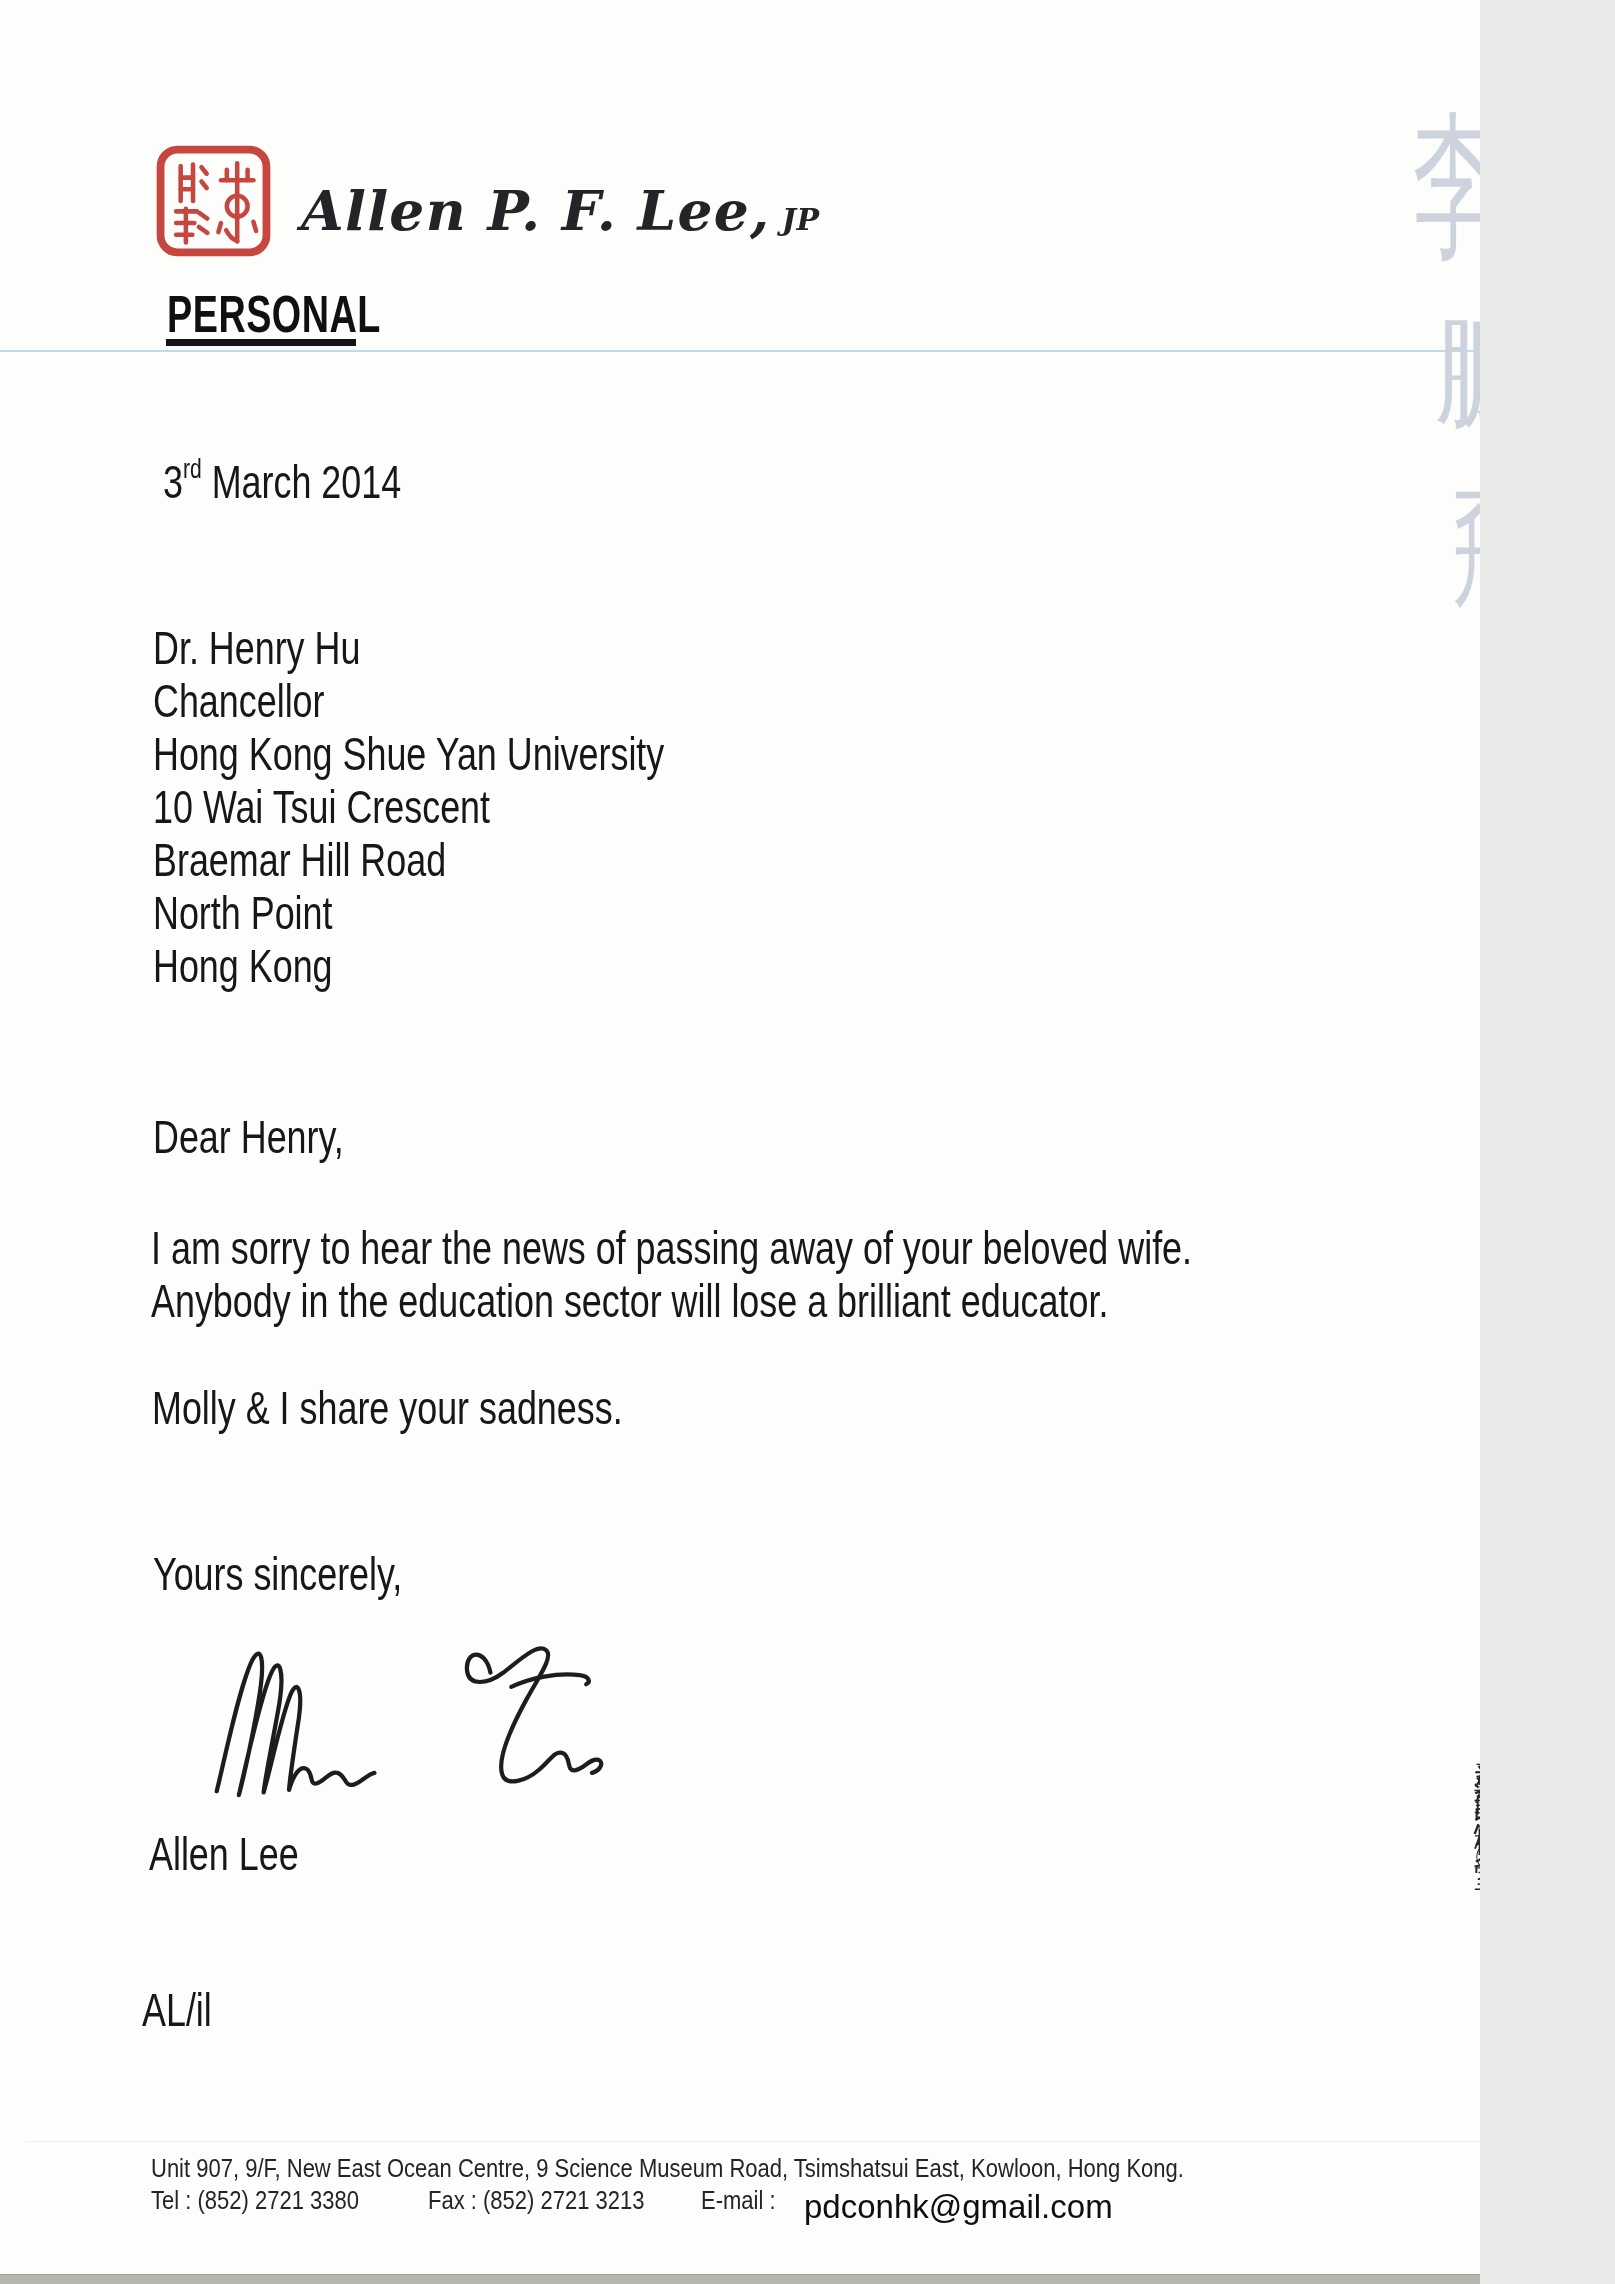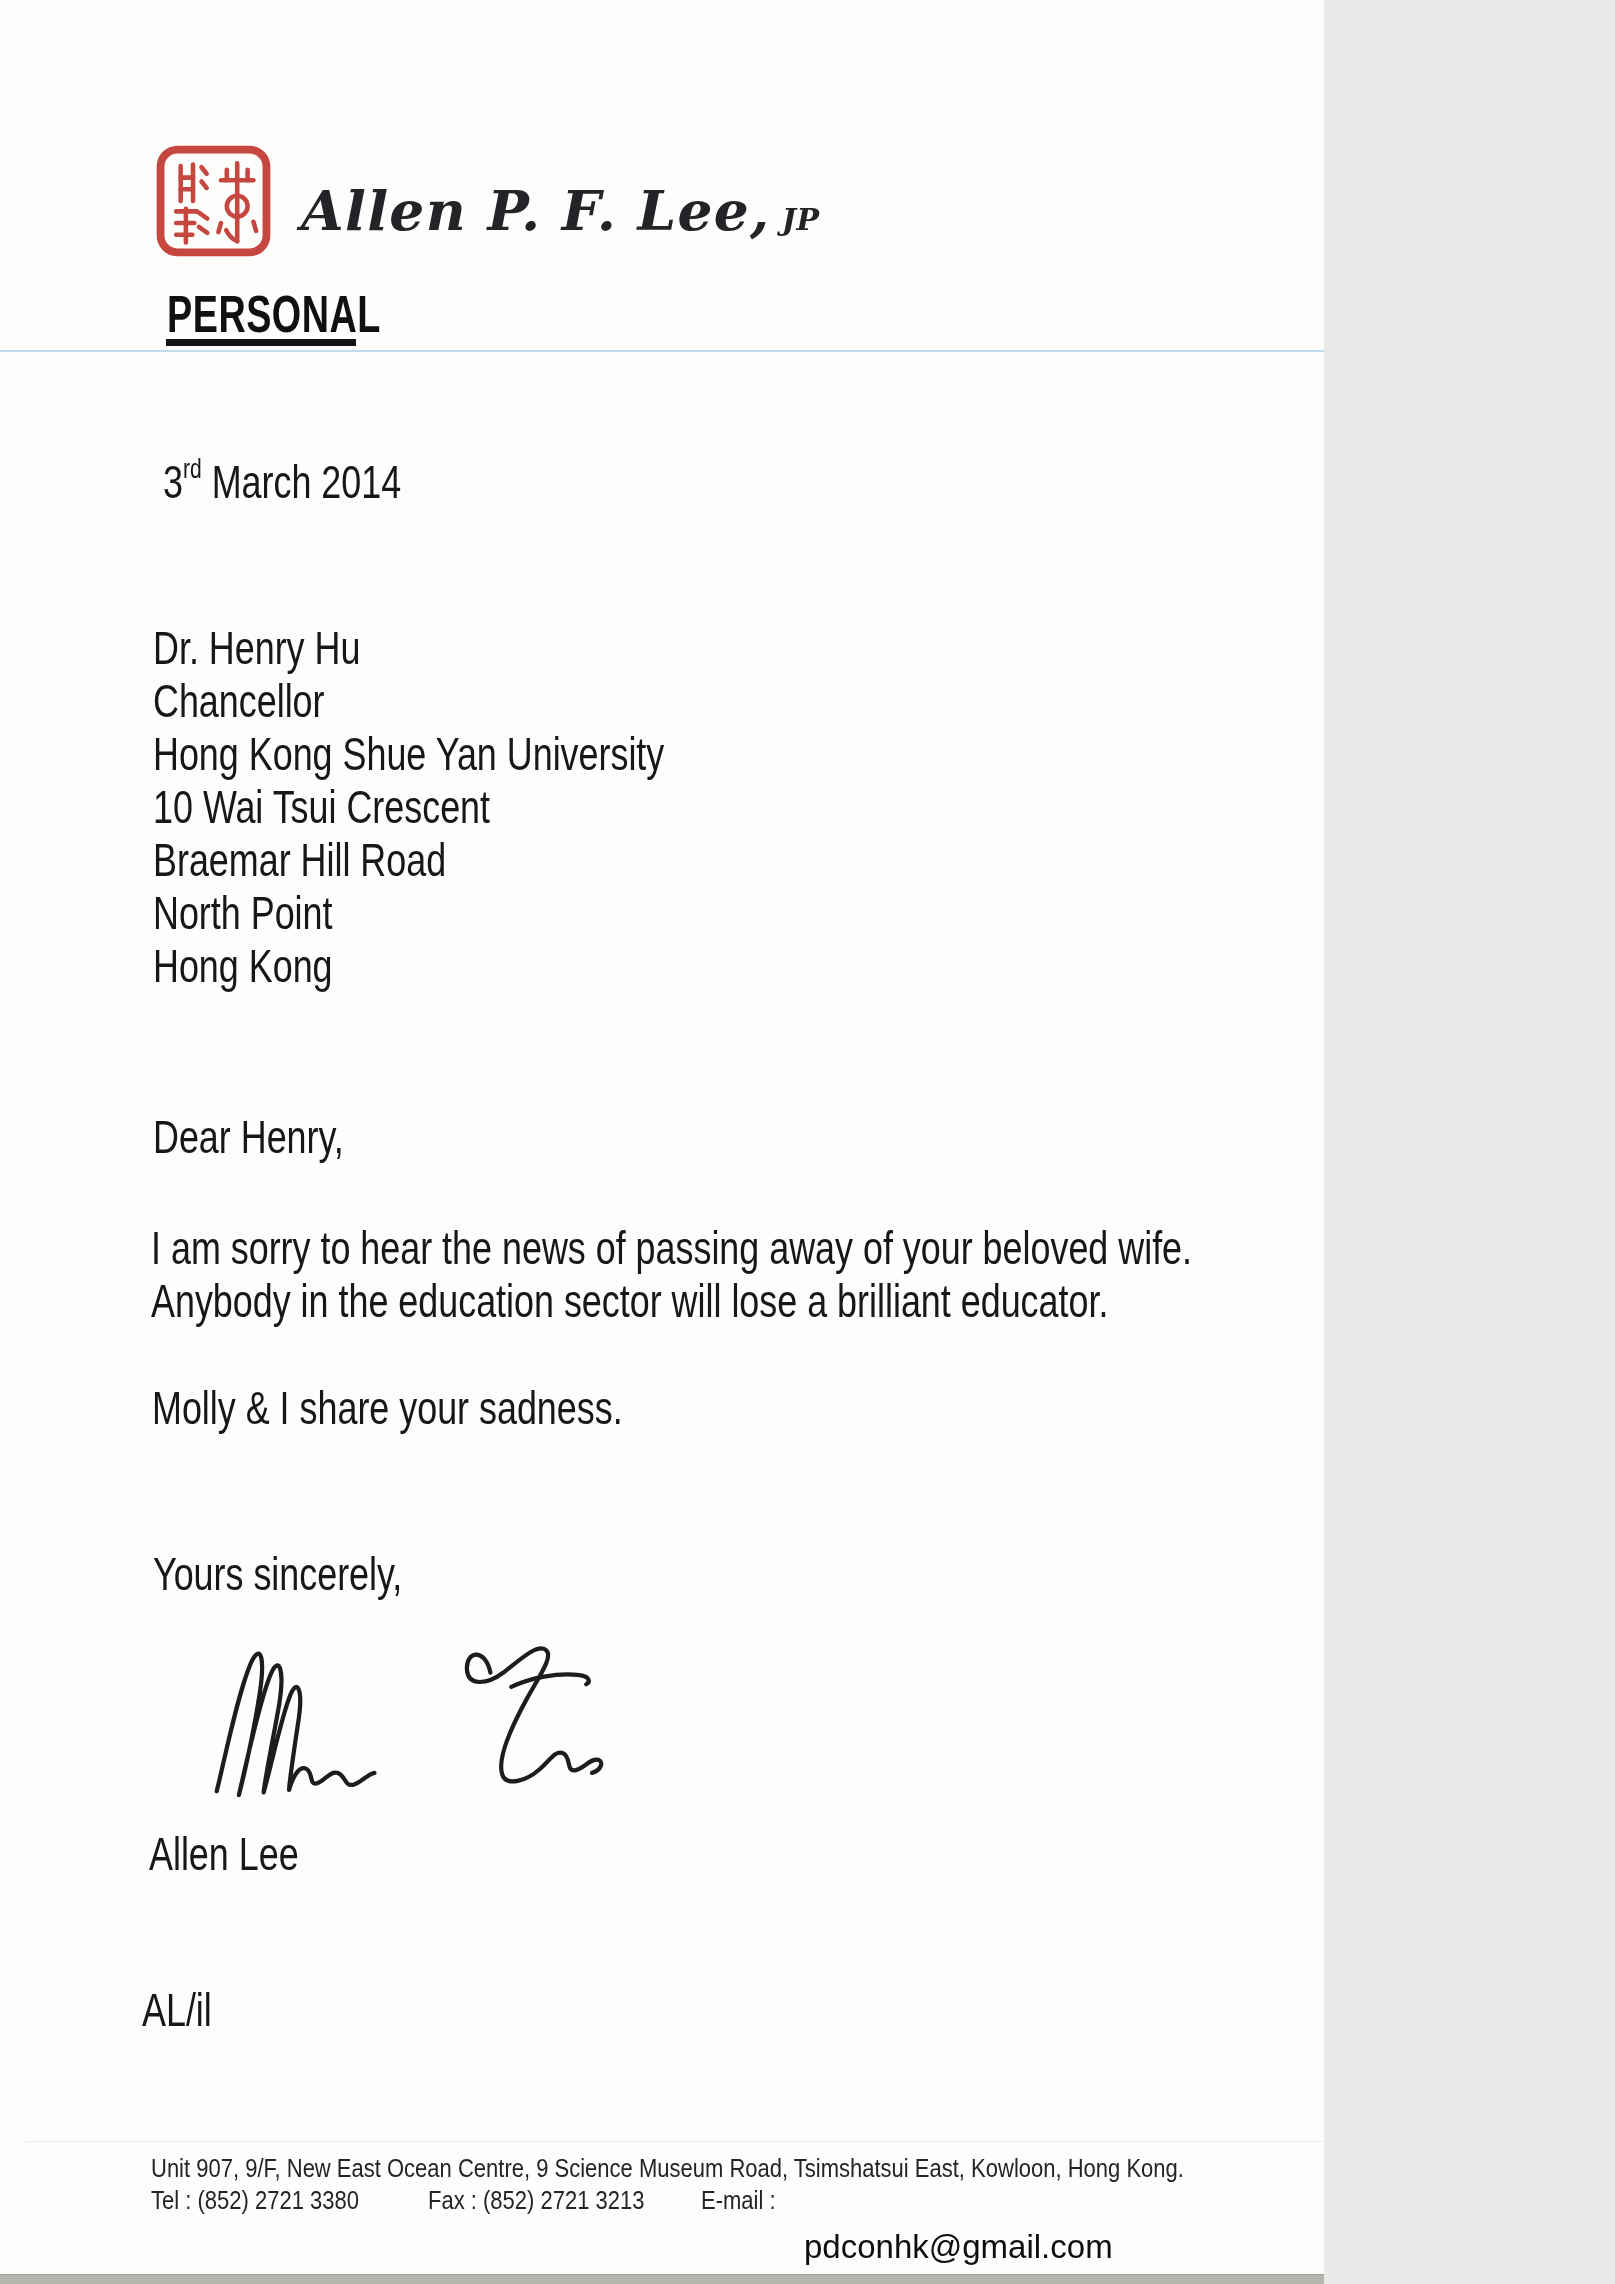--- a/index.html
+++ b/index.html
@@ -1,18 +1,18 @@
 <!DOCTYPE html>
 <html style="font-size:10.4px"><head>
 <meta charset="utf-8">
 <style>
   html,body{margin:0;padding:0;background:#e9e9e7;}
   .page{
     position:relative;
-    width:1324px;height:2284px;
+    width:1480px;height:2284px;
     background:#fdfdfb;
     overflow:hidden;
     font-family:"Liberation Sans",sans-serif;
     color:#17171a;
   }
   
   .t{
     position:absolute;
     font-size:46px;
     line-height:53px;
@@ -100,21 +100,20 @@
     transform:scaleX(0.88);
     transform-origin:0 0;
   }
   .email-val{
     position:absolute;
     left:804px;top:2188px;
     font-size:33px;
     line-height:37px;
     white-space:nowrap;
     color:#0e0e10;
-    margin-top:40px;
   }
   .zh-col{
     position:absolute;
     writing-mode:vertical-rl;
     text-orientation:upright;
     font-family:"Liberation Serif",serif;
     font-size:29px;
     color:#26262a;
     white-space:nowrap;
   }

